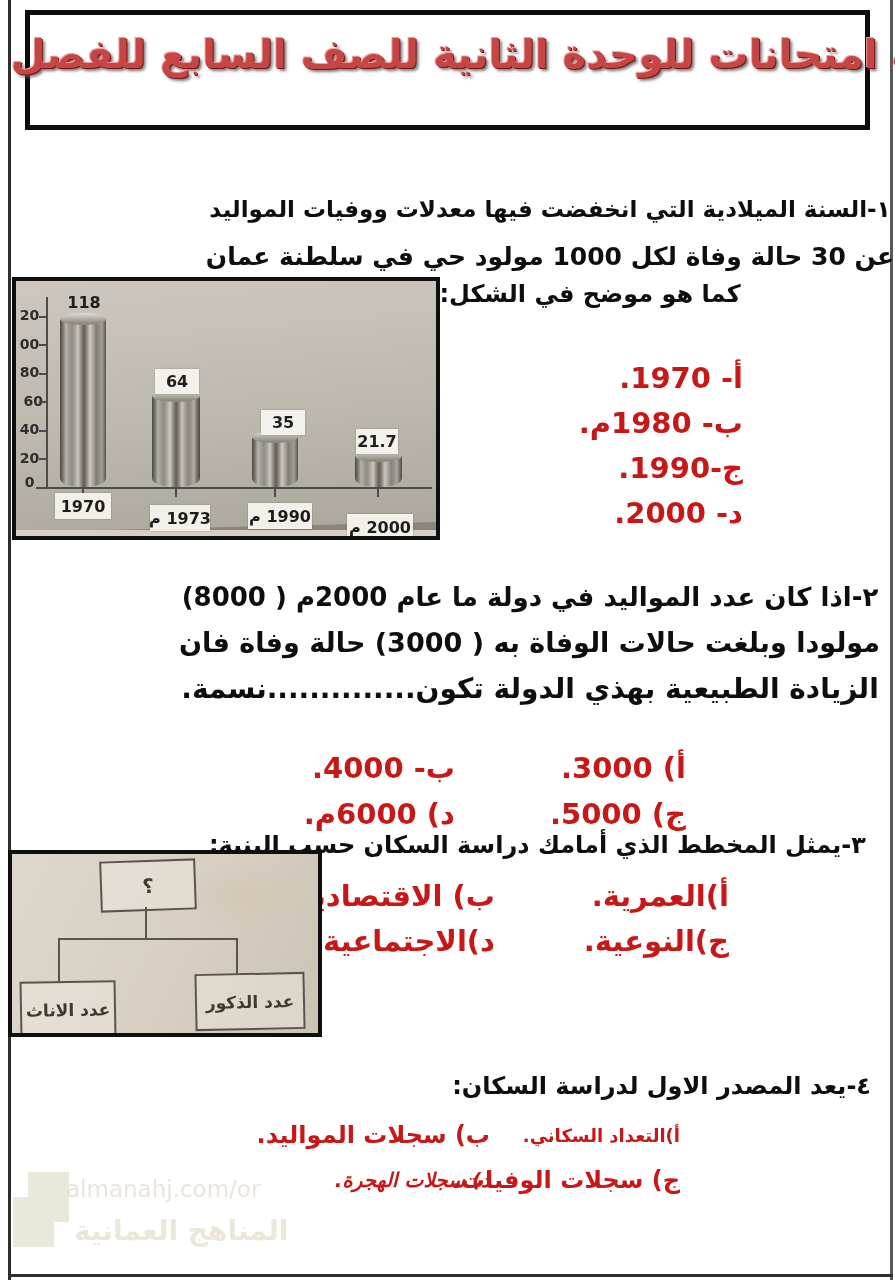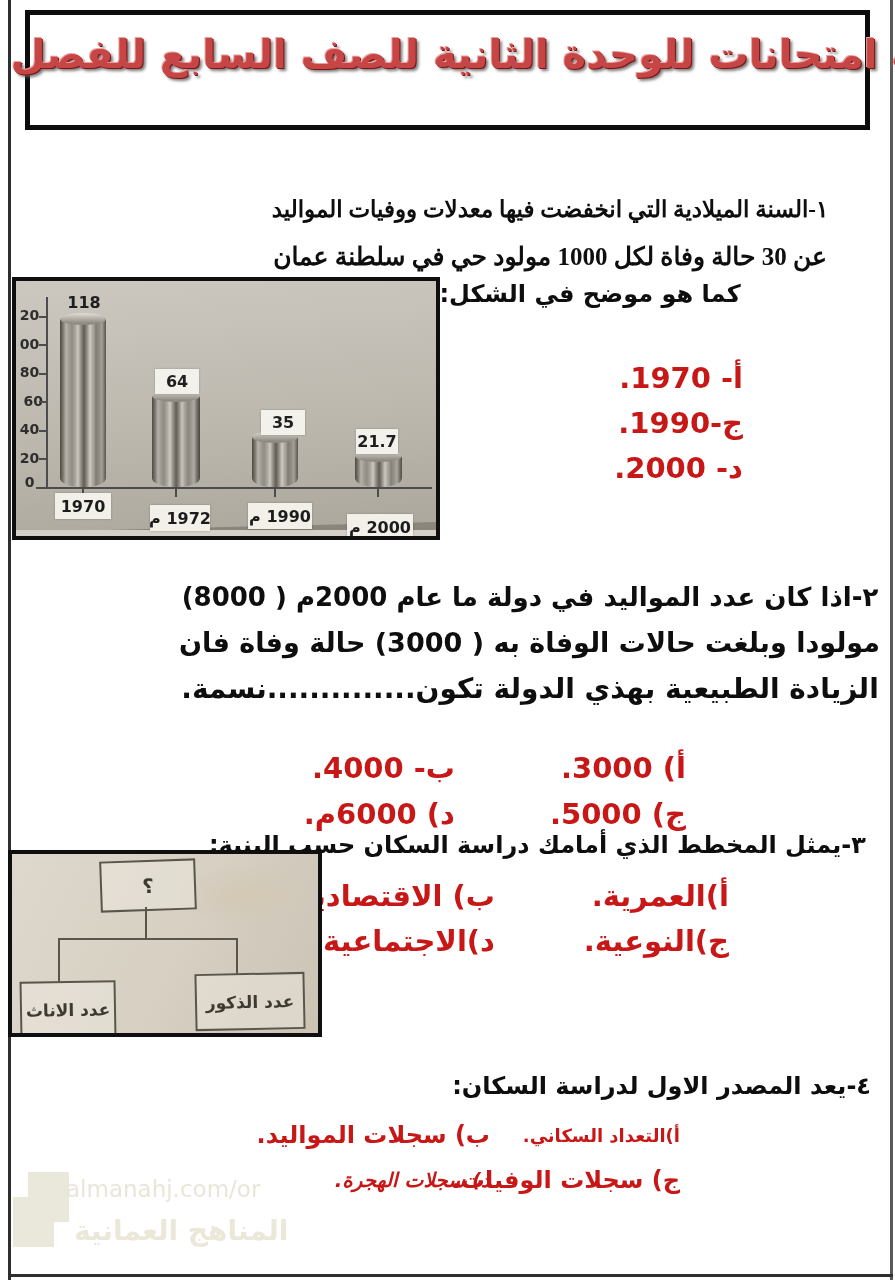--- a/index.html
+++ b/index.html
@@ -21,21 +21,21 @@
   .header-box{left:25px;top:10px;width:835px;height:110px;border:5px solid #0d0d0d;background:#fff;
     display:flex;justify-content:center;align-items:flex-start;}
   .header-title{margin-top:16px;font-size:40px;color:#c64545;white-space:nowrap;letter-spacing:1px;
     text-shadow:-1px -1px 0 #eda0a0, 1px 1px 0 #7e1414, 3px 3px 3px rgba(95,95,95,.8);}
 
   
   .qtext{color:#0e0e0e;font-size:29px;}
   .redtext{color:#c81717;font-size:29px;}
   .line{width:100%;white-space:nowrap;}
 
-  .q1-block{left:205px;top:186px;width:690px;line-height:47px;font-family:Liberation Serif, serif;}
+  .q1-block{left:205px;top:186px;width:690px;line-height:47px;}
   .q1-line3{left:435px;top:280px;width:310px;}
   .q1-options{right:152px;top:320px;width:210px;line-height:45px;}
 
   .q2-block{left:180px;top:574px;width:700px;line-height:46px;}
   .q2-col-r{right:209px;top:709px;width:150px;line-height:46px;}
   .q2-col-l{right:440px;top:709px;width:170px;line-height:46px;}
 
   .q3-title{left:206px;top:795px;width:660px;}
   .q3-col-r{right:166px;top:838px;width:165px;line-height:45px;}
   .q3-col-l{right:400px;top:838px;width:215px;line-height:45px;}
@@ -93,20 +93,21 @@
 
 <div class="abs q1-block center">
   <div class="line qtext fit" style="font-size: 23px;">١-السنة الميلادية التي انخفضت فيها معدلات ووفيات المواليد</div>
   <div class="line qtext fit" style="font-size: 25px;">عن 30 حالة وفاة لكل 1000 مولود حي في سلطنة عمان</div>
 </div>
 <div class="abs q1-line3 center">
   <div class="line qtext fit" style="font-size: 24px;">كما هو موضح في الشكل:</div>
 </div>
 <div class="abs q1-options right">
   <div class="line redtext fit">أ- 1970.</div>
+  <div class="line redtext fit">ب- 1980م.</div>
   <div class="line redtext fit">ج-1990.</div>
   <div class="line redtext fit">د- 2000.</div>
 </div>
 
 <div class="abs chart-photo">
   <div class="abs edge-dark"></div>
   <div class="abs edge-light"></div>
 
   <div class="abs y-axis"></div>
   <div class="abs x-axis"></div>
@@ -143,21 +144,21 @@
   <div class="abs btick" style="left:159px;"></div>
   <div class="abs btick" style="left:258px;"></div>
   <div class="abs btick" style="left:361px;"></div>
 
   <div class="abs vlab" style="left:38px;top:12px;width:60px;">118</div>
   <div class="abs vbox vlab" style="left:139px;top:88px;width:44px;height:25px;">64</div>
   <div class="abs vbox vlab" style="left:245px;top:129px;width:44px;height:25px;">35</div>
   <div class="abs vbox vlab" style="left:340px;top:148px;width:42px;height:25px;">21.7</div>
 
   <div class="abs xbox" style="left:39px;top:212px;width:56px;">1970</div>
-  <div class="abs xbox" style="left:134px;top:224px;width:60px;">1972 م</div>
+  <div class="abs xbox" style="left:134px;top:224px;width:60px;">1973 م</div>
   <div class="abs xbox" style="left:232px;top:222px;width:64px;">1990 م</div>
   <div class="abs xbox" style="left:331px;top:233px;width:66px;">2000 م</div>
 </div>
 
 <div class="abs q2-block center">
   <div class="line qtext fit" style="font-size: 26px;">٢-اذا كان عدد المواليد في دولة ما عام 2000م ( 8000)</div>
   <div class="line qtext fit" style="font-size: 27px;">مولودا وبلغت حالات الوفاة به ( 3000) حالة وفاة فان</div>
   <div class="line qtext fit" style="font-size: 28px;">الزيادة الطبيعية بهذي الدولة تكون..............نسمة.</div>
 </div>
 <div class="abs q2-col-r right">

